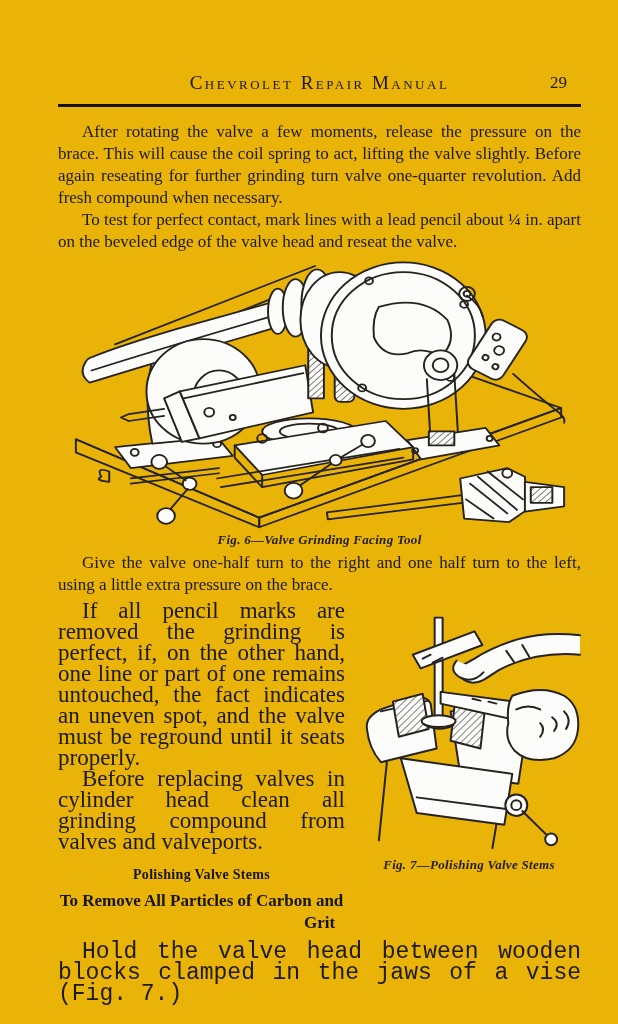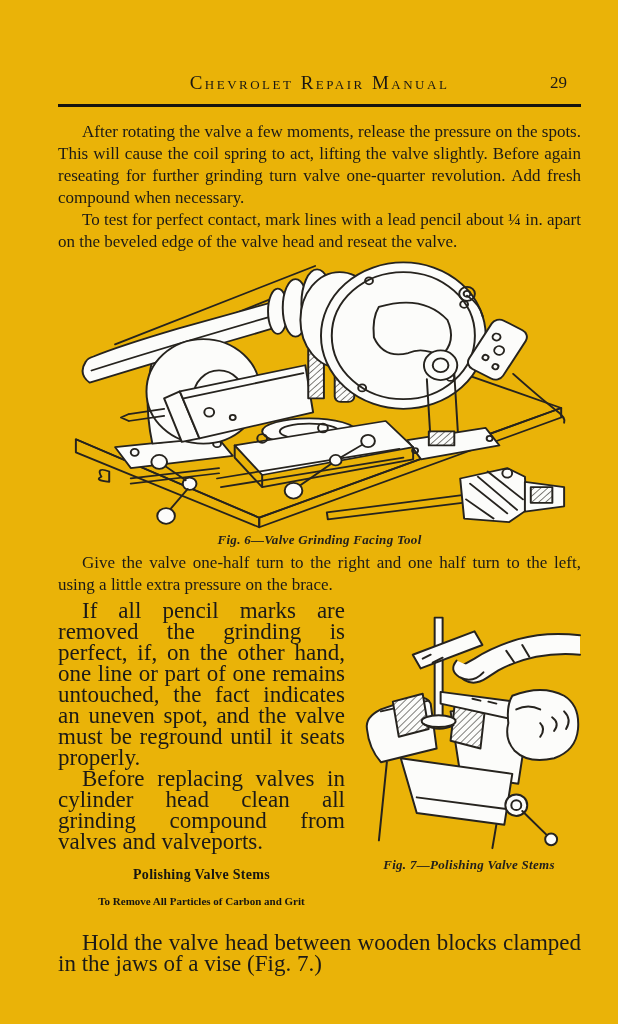--- a/index.html
+++ b/index.html
@@ -36,40 +36,40 @@
   }
   .two-col { margin-top:4px; }
   .two-col p { font-size:23px; line-height:21px; }
   .fig7 { float:right; width:224px; margin:2px 0 22px 12px; text-align:center; }
   .sec-heading {
     font-size:14px; font-weight:bold; text-align:center;
     margin:10px 0 2px 0; line-height:26px; letter-spacing:0.3px;
     color:#171511;
   }
   .sec-subheading {
-    font-size:11px; font-weight:bold; text-align:center;
+    font-size:17px; font-weight:bold; text-align:center;
     margin:0 0 4px 0; line-height:22px;
     color:#171511;
   }
-  .closing { margin-top:20px; }
+  .closing { margin-top:8px;font-family:Liberation Mono, monospace; }
   svg { display:block; margin:0 auto; }
 </style>
 </head>
 <body>
 
 <div class="page">
 
   <div class="hdr">
     <div class="running-title">Chevrolet Repair Manual</div>
     <div class="page-number">29</div>
   </div>
   <div class="rule"></div>
 
   <div class="intro">
-    <p>After rotating the valve a few moments, release the pressure on the spots. This will cause the coil spring to act, lifting the valve slightly. Before again reseating for further grinding turn valve one-quarter revolution. Add fresh compound when necessary.</p>
+    <p>After rotating the valve a few moments, release the pressure on the brace. This will cause the coil spring to act, lifting the valve slightly. Before again reseating for further grinding turn valve one-quarter revolution. Add fresh compound when necessary.</p>
     <p>To test for perfect contact, mark lines with a lead pencil about ¼ in. apart on the beveled edge of the valve head and reseat the valve.</p>
   </div>
 
   <figure class="fig6">
     <svg width="500" height="270" viewBox="0 0 510 310" preserveAspectRatio="none">
       <defs>
         <pattern id="k6" width="5" height="5" patternUnits="userSpaceOnUse" patternTransform="rotate(45)">
           <rect width="5" height="5" fill="#fcfcfa"></rect>
           <line x1="0" y1="0" x2="0" y2="5" stroke="#3a3732" stroke-width="1.4"></line>
         </pattern>

